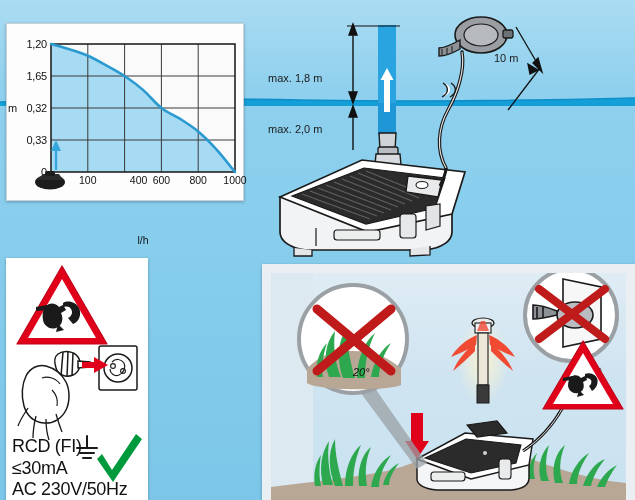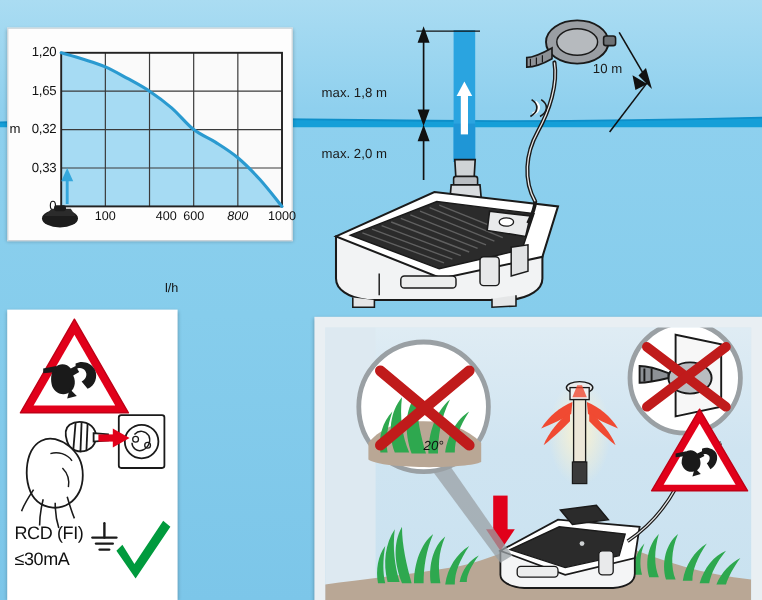--- a/index.html
+++ b/index.html
@@ -34,21 +34,21 @@
   
   #waterline{position:absolute;left:0;top:96px;width:100%;height:10px;}
   #waterbody{position:absolute;left:0;top:103px;width:100%;height:397px;
      background:linear-gradient(180deg,#8ed0ee 0%,#86cdec 40%,#7cc6e9 100%);}
 
   
   .dimtext{position:absolute;font-size:11px;color:#1a1a1a;white-space:nowrap;}
 
   
   #safety-panel{left:6px;top:258px;width:142px;height:242px;background:#fff;}
-  .saf-line{position:absolute;left:6px;font-size:15px;color:#111;white-space:nowrap;letter-spacing:-.3px;}
+  .saf-line{position:absolute;left:6px;font-size:18px;color:#111;white-space:nowrap;letter-spacing:-.3px;}
 
   
   #pond-panel{left:262px;top:264px;width:373px;height:242px;
      background:#e9eff3;font-style:italic;}
   #pond-inner{position:absolute;left:9px;top:9px;right:9px;bottom:6px;
      background:linear-gradient(180deg,#d6e7f0 0%,#cfe4f0 40%,#cfe6f1 100%);overflow:hidden;}
   .deg{position:absolute;font-size:11px;color:#111;font-weight:400;}
 
   svg{display:block;overflow:visible;}
   .nosel{user-select:none;}
@@ -196,21 +196,21 @@
         <g>
           <ellipse cx="43" cy="158" rx="15" ry="7.5" fill="#1c1c1c"></ellipse>
           <path d="M30,156 L36,150 L52,150 L56,156 Z" fill="#2b2b2b"></path>
           <rect x="38" y="147" width="10" height="5" rx="2" fill="#1c1c1c"></rect>
         </g>
       </svg>
 
       <div class="xlab nosel" style="left:80.8px;top:150px;">100</div>
       <div class="xlab nosel" style="left:117.6px;top:150px;margin-left:14px;">400</div>
       <div class="xlab nosel" style="left:154.4px;top:150px;">600</div>
-      <div class="xlab nosel" style="left:191.2px;top:150px;font-style:italic;">800</div>
+      <div class="xlab nosel" style="left:191.2px;top:150px;">800</div>
       <div class="xlab nosel" style="left:228px;top:150px;text-align:right;">1000</div>
       <div class="xunit nosel" style="left:136px;top:162px;">l/h</div>
     </div>
   </div>
 
   <div class="panel" id="safety-panel">
     <svg viewBox="0 0 142 242" style="width:142px;height:242px;">
 
       <g>
         <path d="M56,8 L101,86 L11,86 Z" fill="#E1001A" stroke="#c00016" stroke-width="1.2" stroke-linejoin="round"></path>
@@ -264,20 +264,21 @@
         <line x1="77" y1="200" x2="85" y2="200"></line>
       </g>
 
       <g>
         <path d="M96,196 L106,212 L130,176 L136,181 L107,224 L91,201 Z" fill="#009A3D"></path>
       </g>
     </svg>
 
     <div class="saf-line nosel" style="top:178px;">RCD (FI)</div>
     <div class="saf-line nosel" style="top:200px;">≤30mA</div>
+    <div class="saf-line nosel" style="top:221px;">AC 230V/50Hz</div>
   </div>
 
   <div class="panel" id="pond-panel">
     <div id="pond-inner">
       <svg viewBox="0 0 355 227" style="width:355px;height:227px;">
 
         <defs>
           <linearGradient id="pw" x1="0" y1="0" x2="0" y2="1">
             <stop offset="0%" stop-color="#dfecf4"></stop>
             <stop offset="45%" stop-color="#cfe4f1"></stop>

